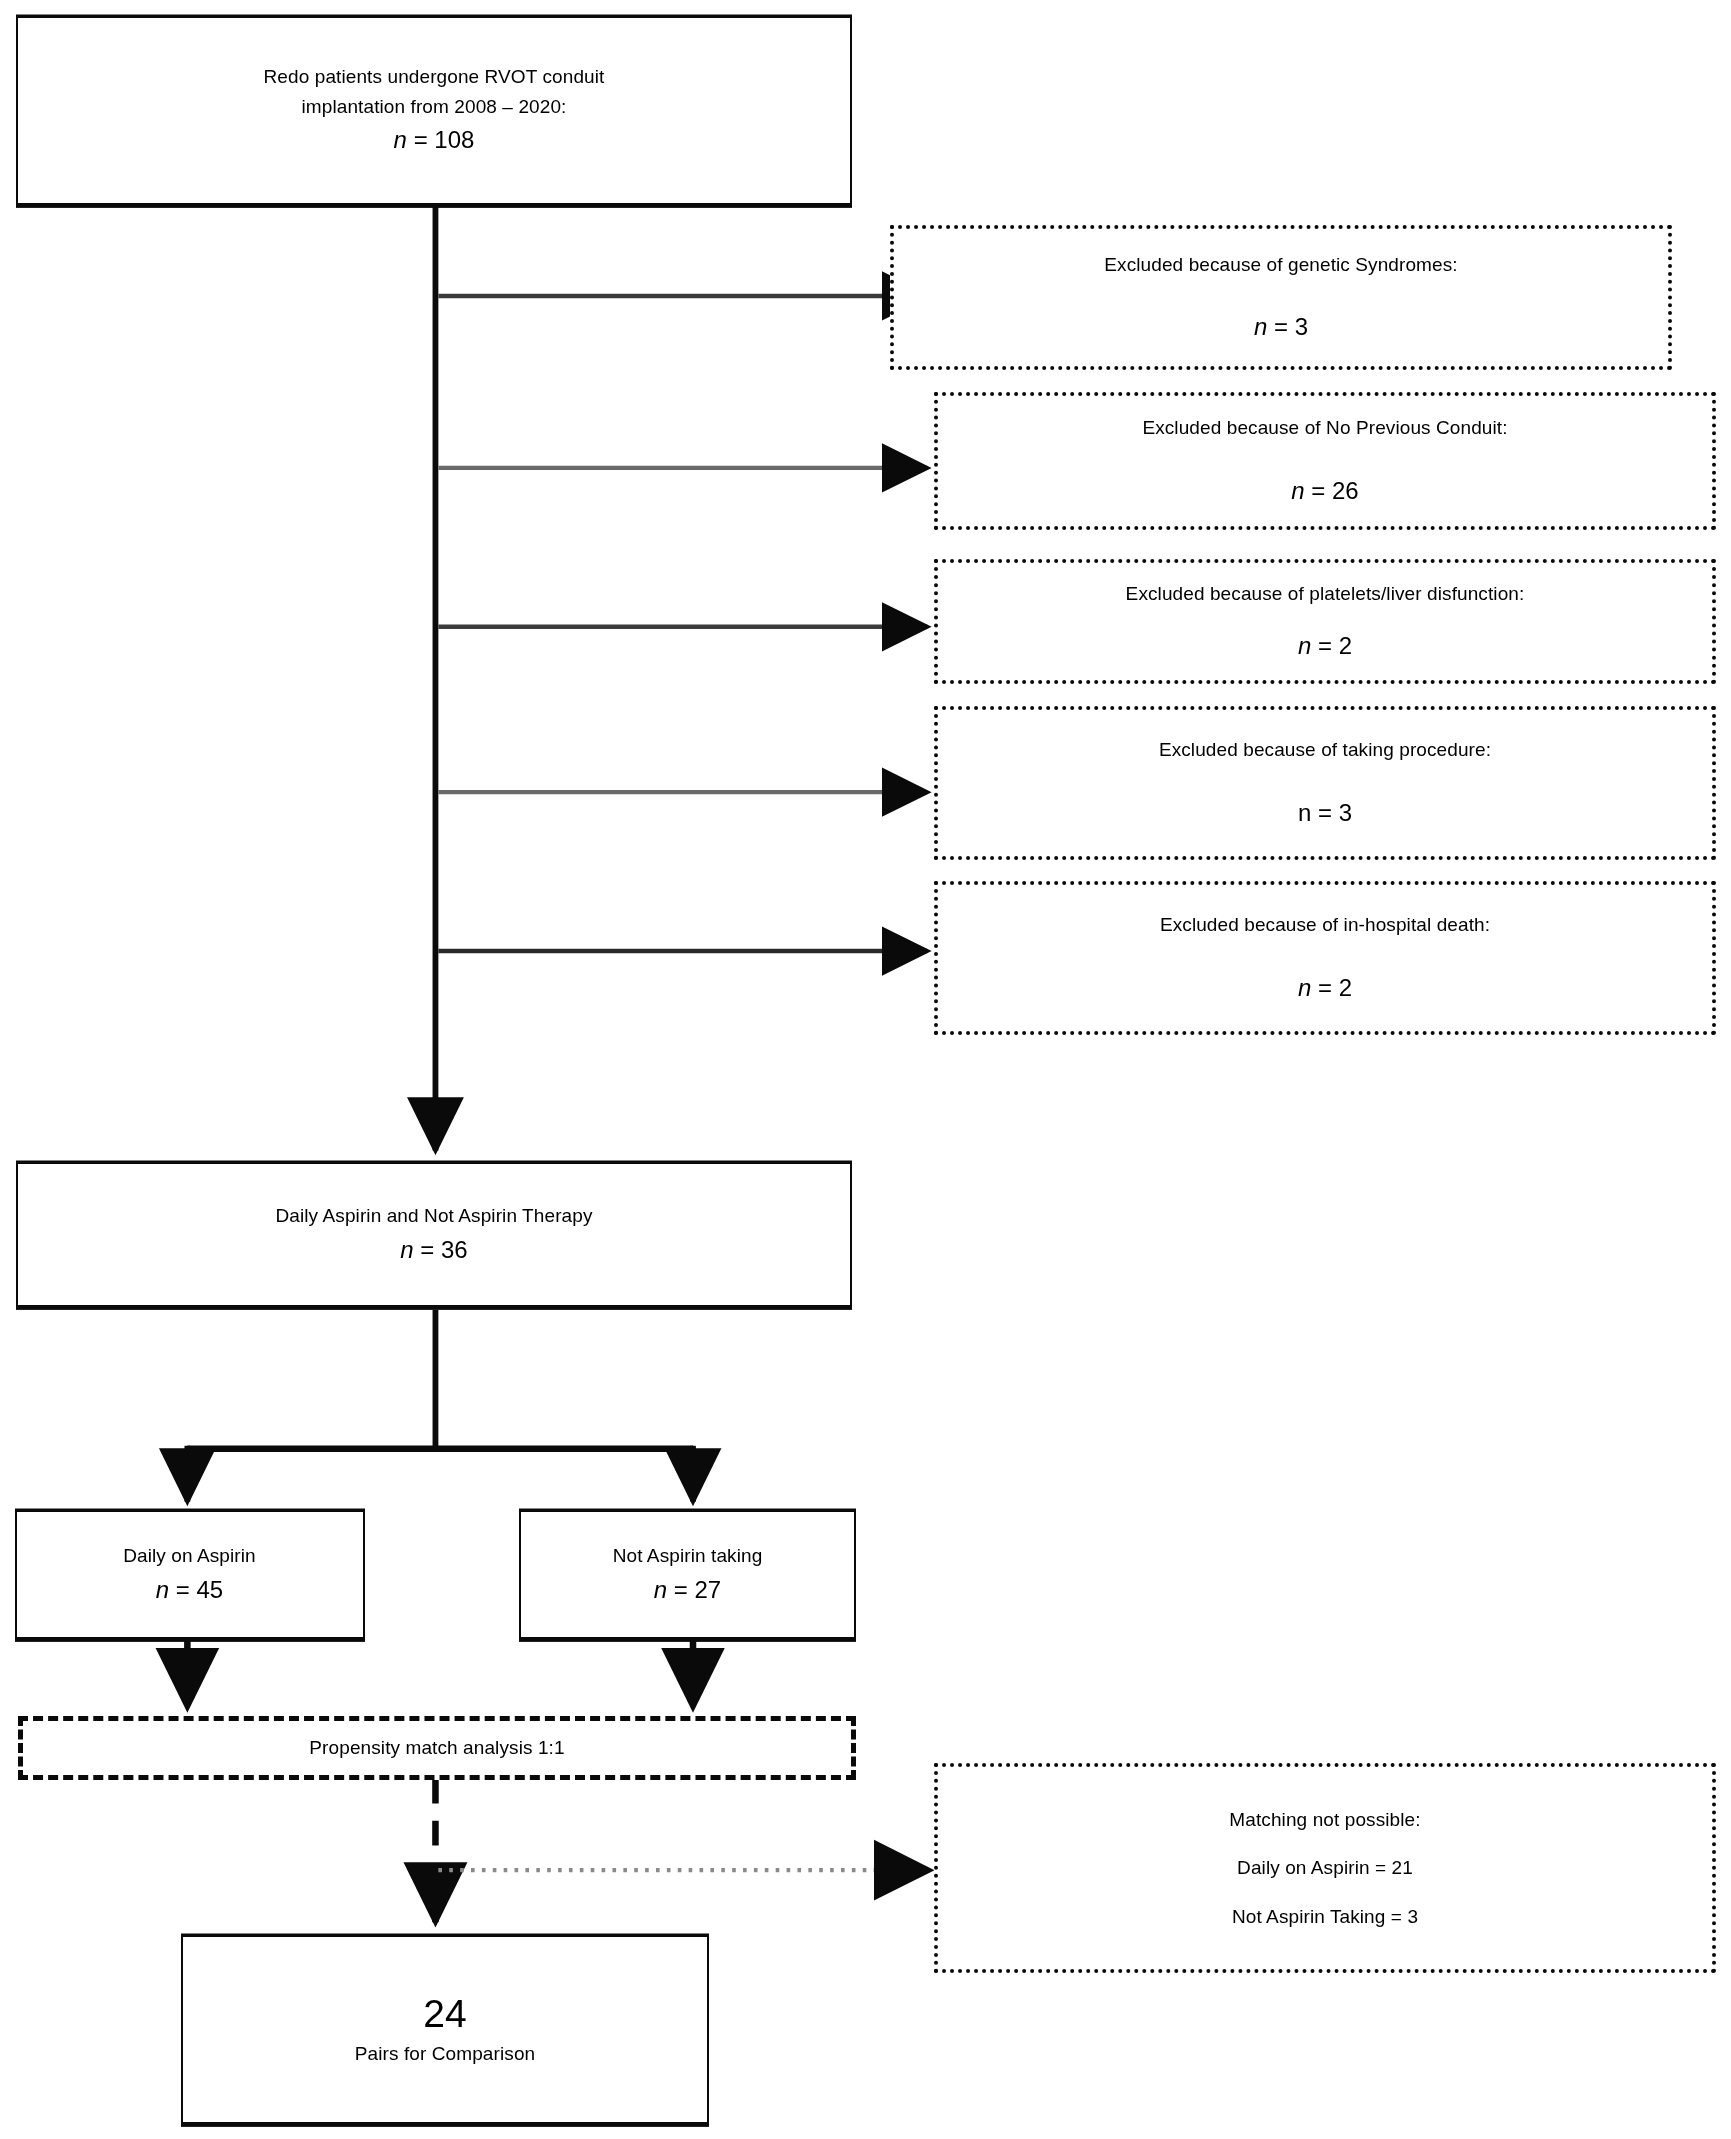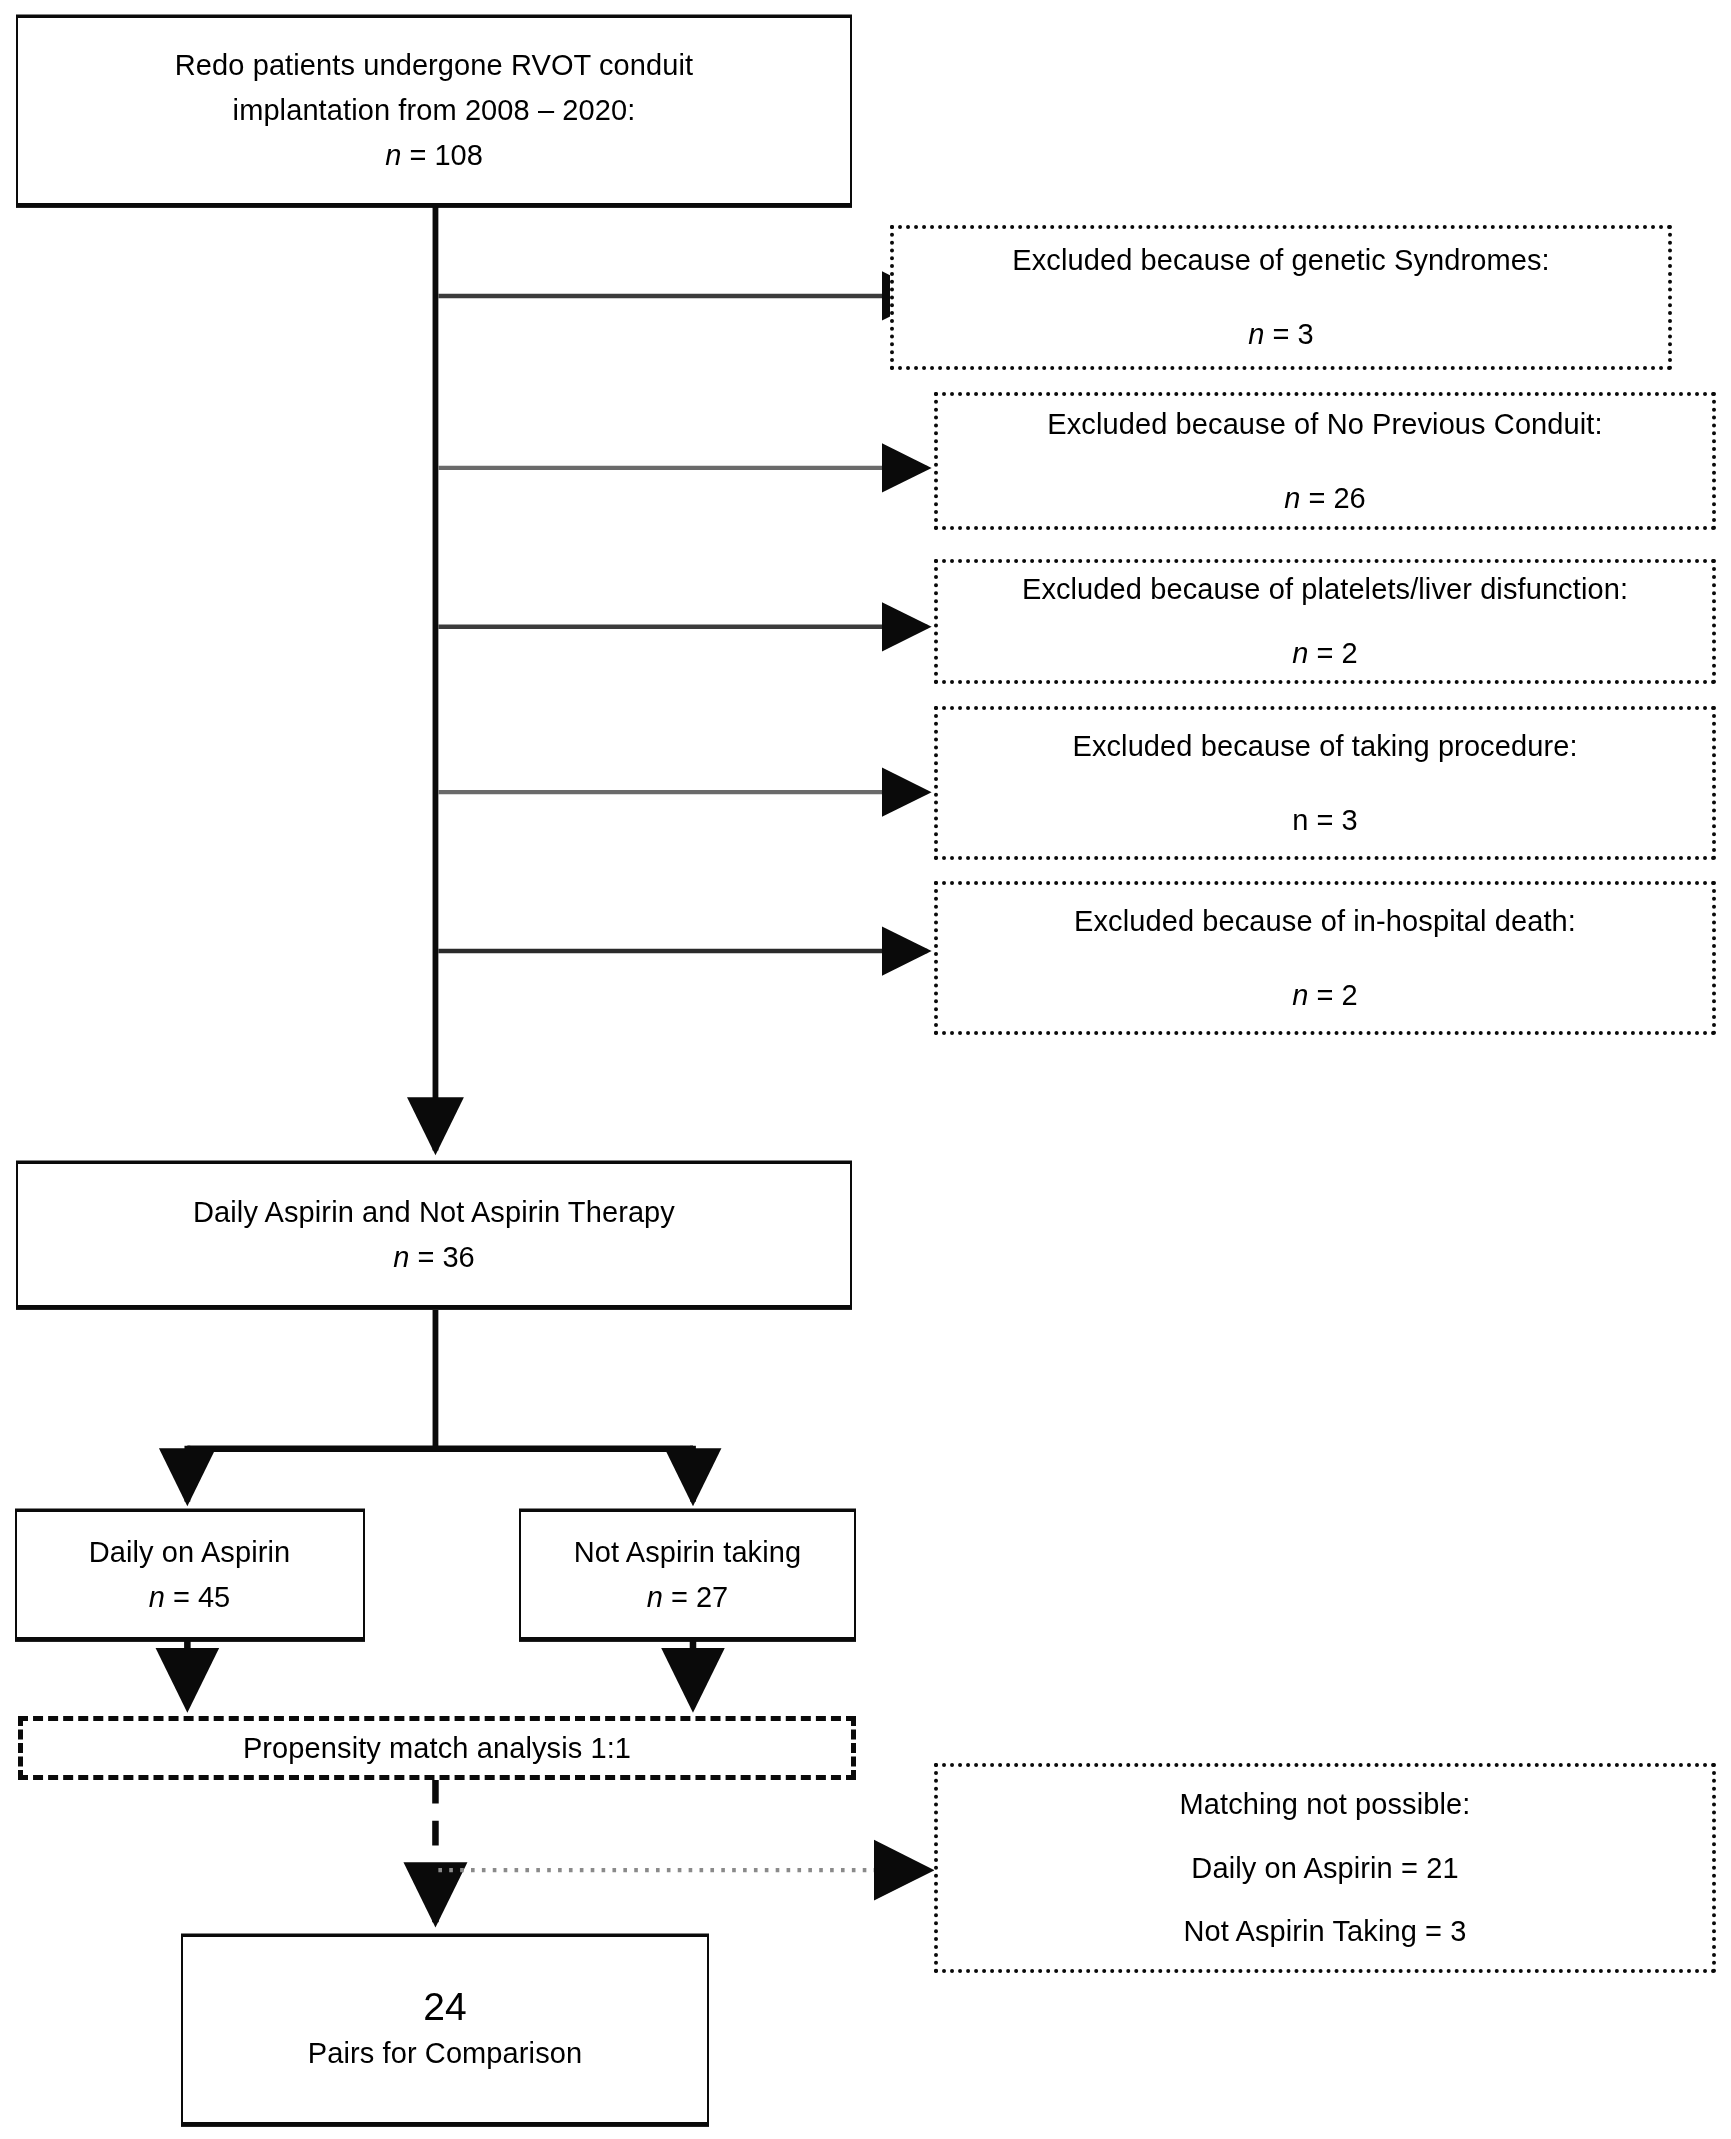--- a/index.html
+++ b/index.html
@@ -37,27 +37,27 @@
     border: 2.9px solid #0a0a0a;
     box-shadow: 0 2.9px 0 0 #0a0a0a, 0 -1.5px 0 0 #0a0a0a;
   }
   .node-dotted {
     border: 4.4px dotted #0a0a0a;
   }
   .node-dashed {
     border: 5.1px dashed #0a0a0a;
   }
   .line {
-    font-size: 29px;
+    font-size: 19px;
     line-height: 1.55;
     letter-spacing: 0.1px;
     white-space: nowrap;
   }
   .line-n {
-    font-size: 29px;
+    font-size: 24px;
     line-height: 1.55;
   }
   .ital {
     font-style: italic;
   }
   .big-num {
     font-size: 39px;
     line-height: 1.25;
   }
   .spacer-md { height: 19px; }

